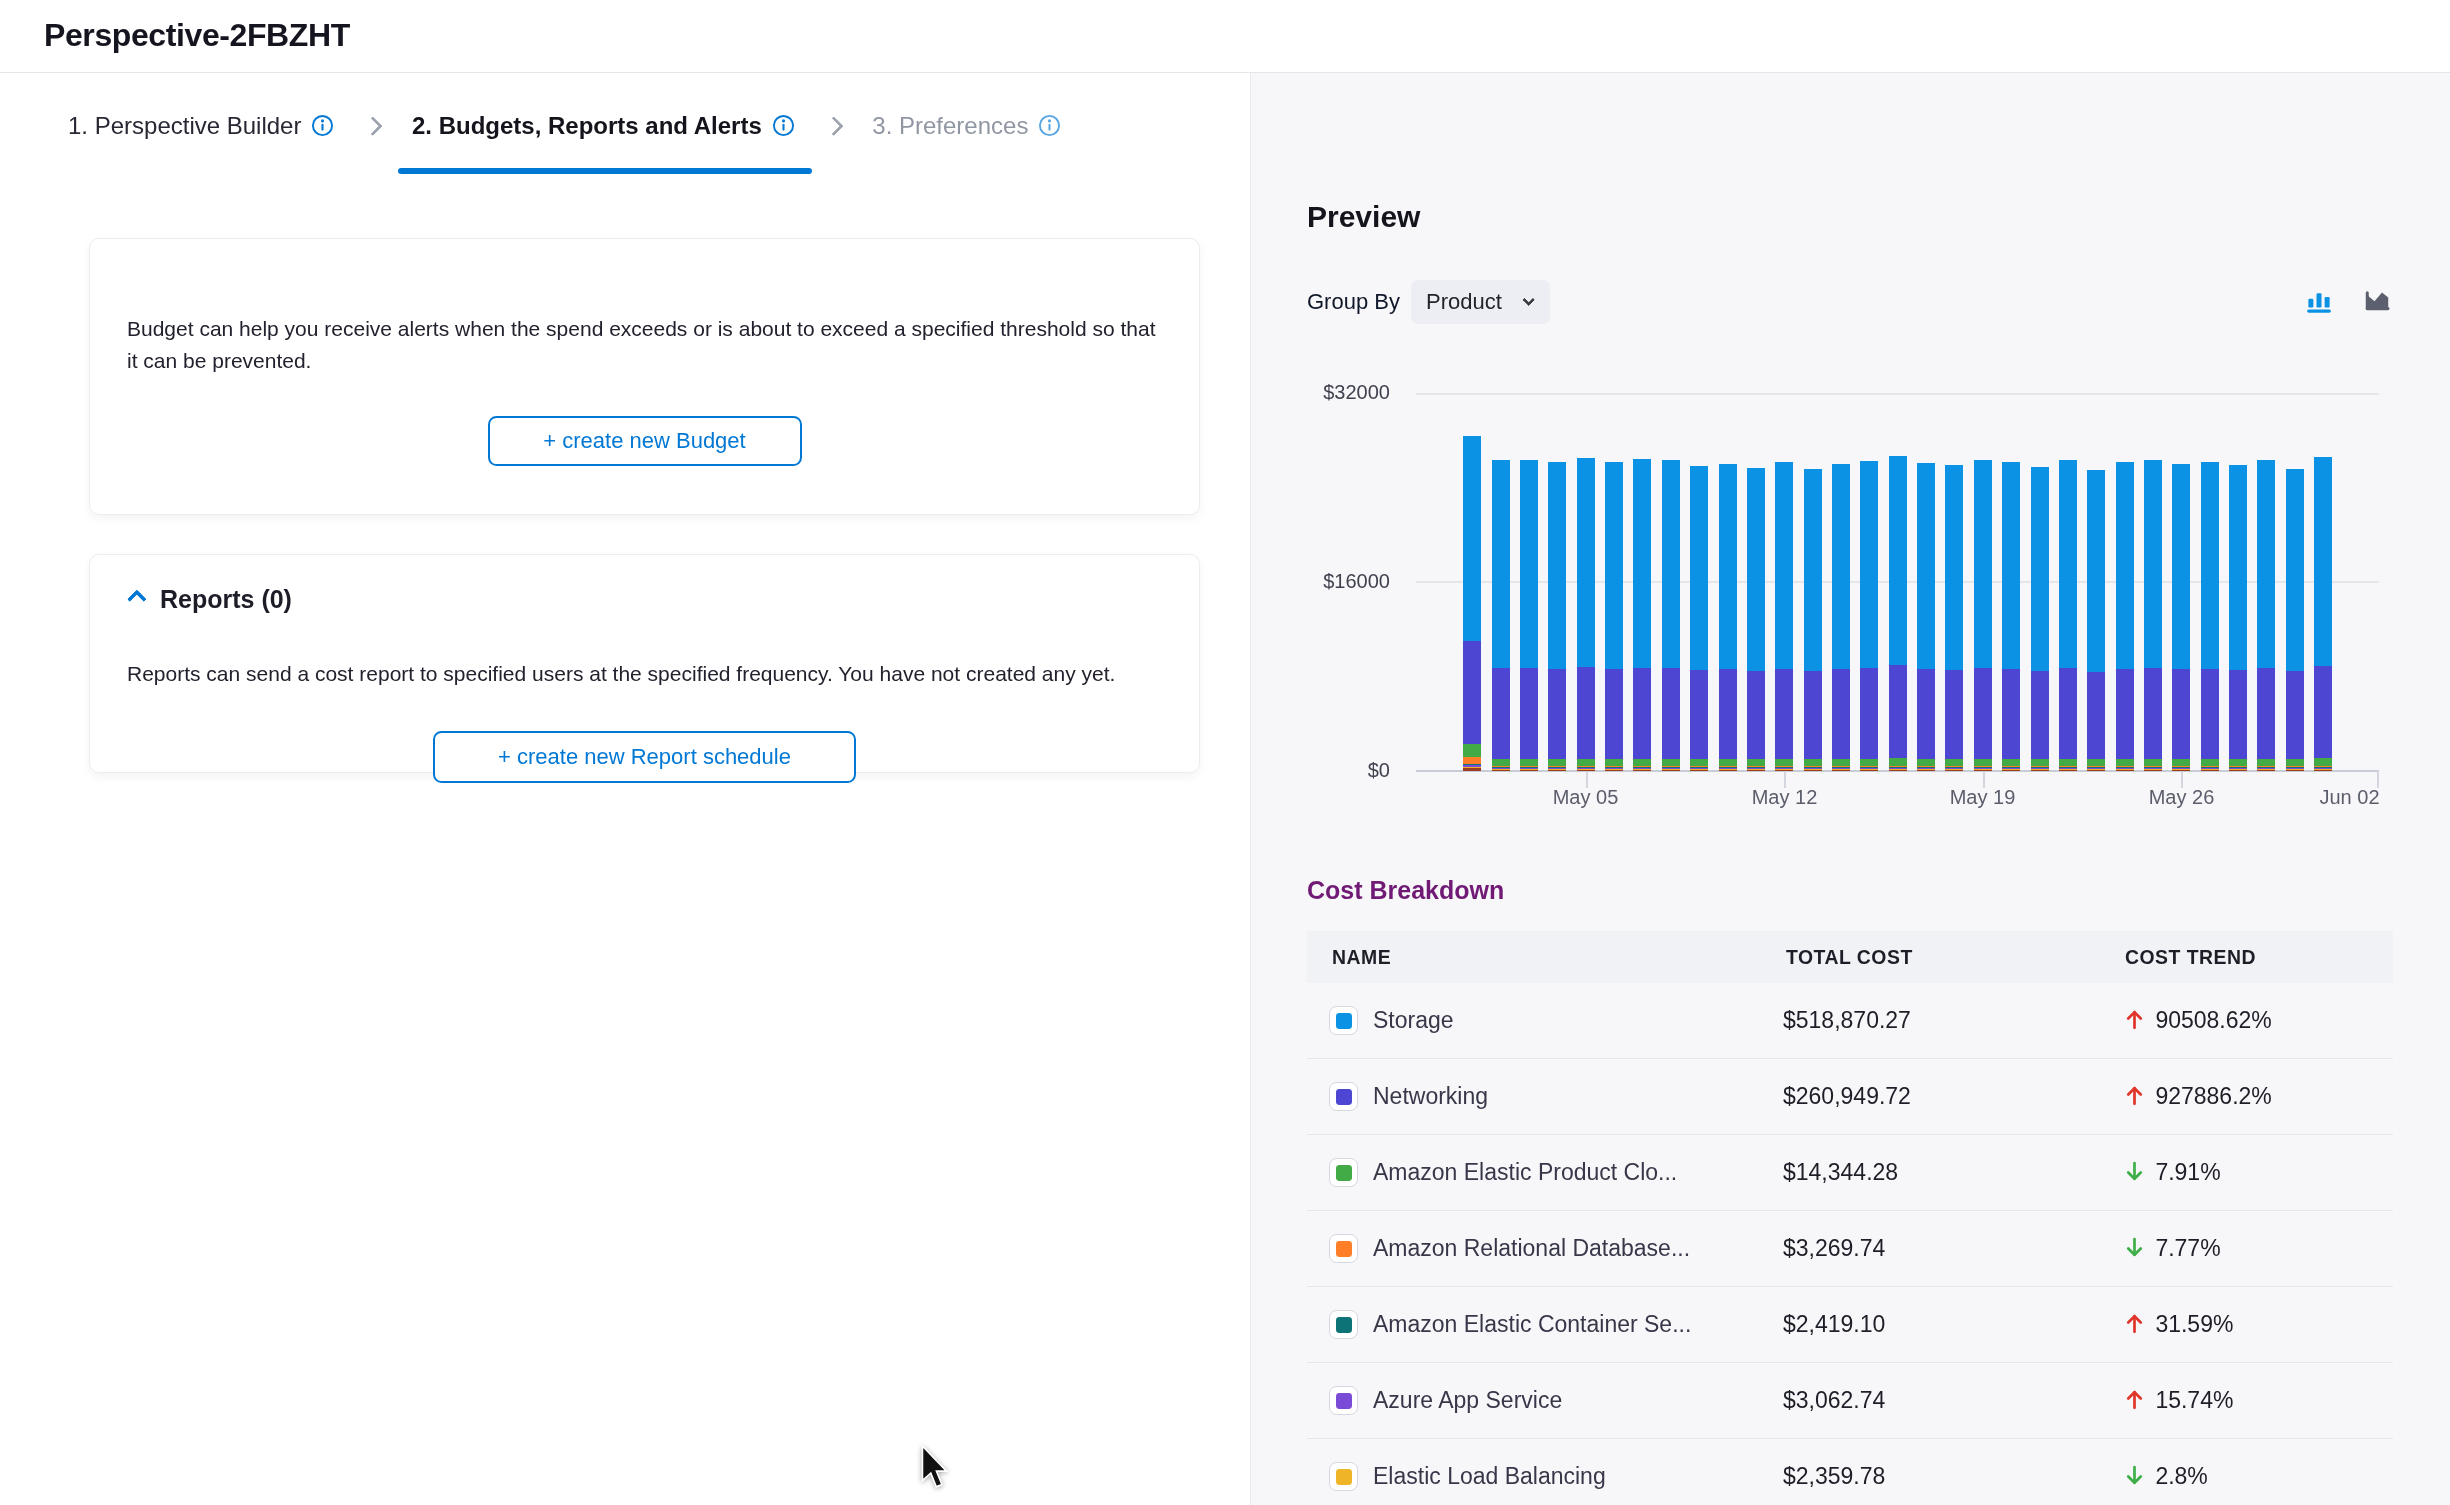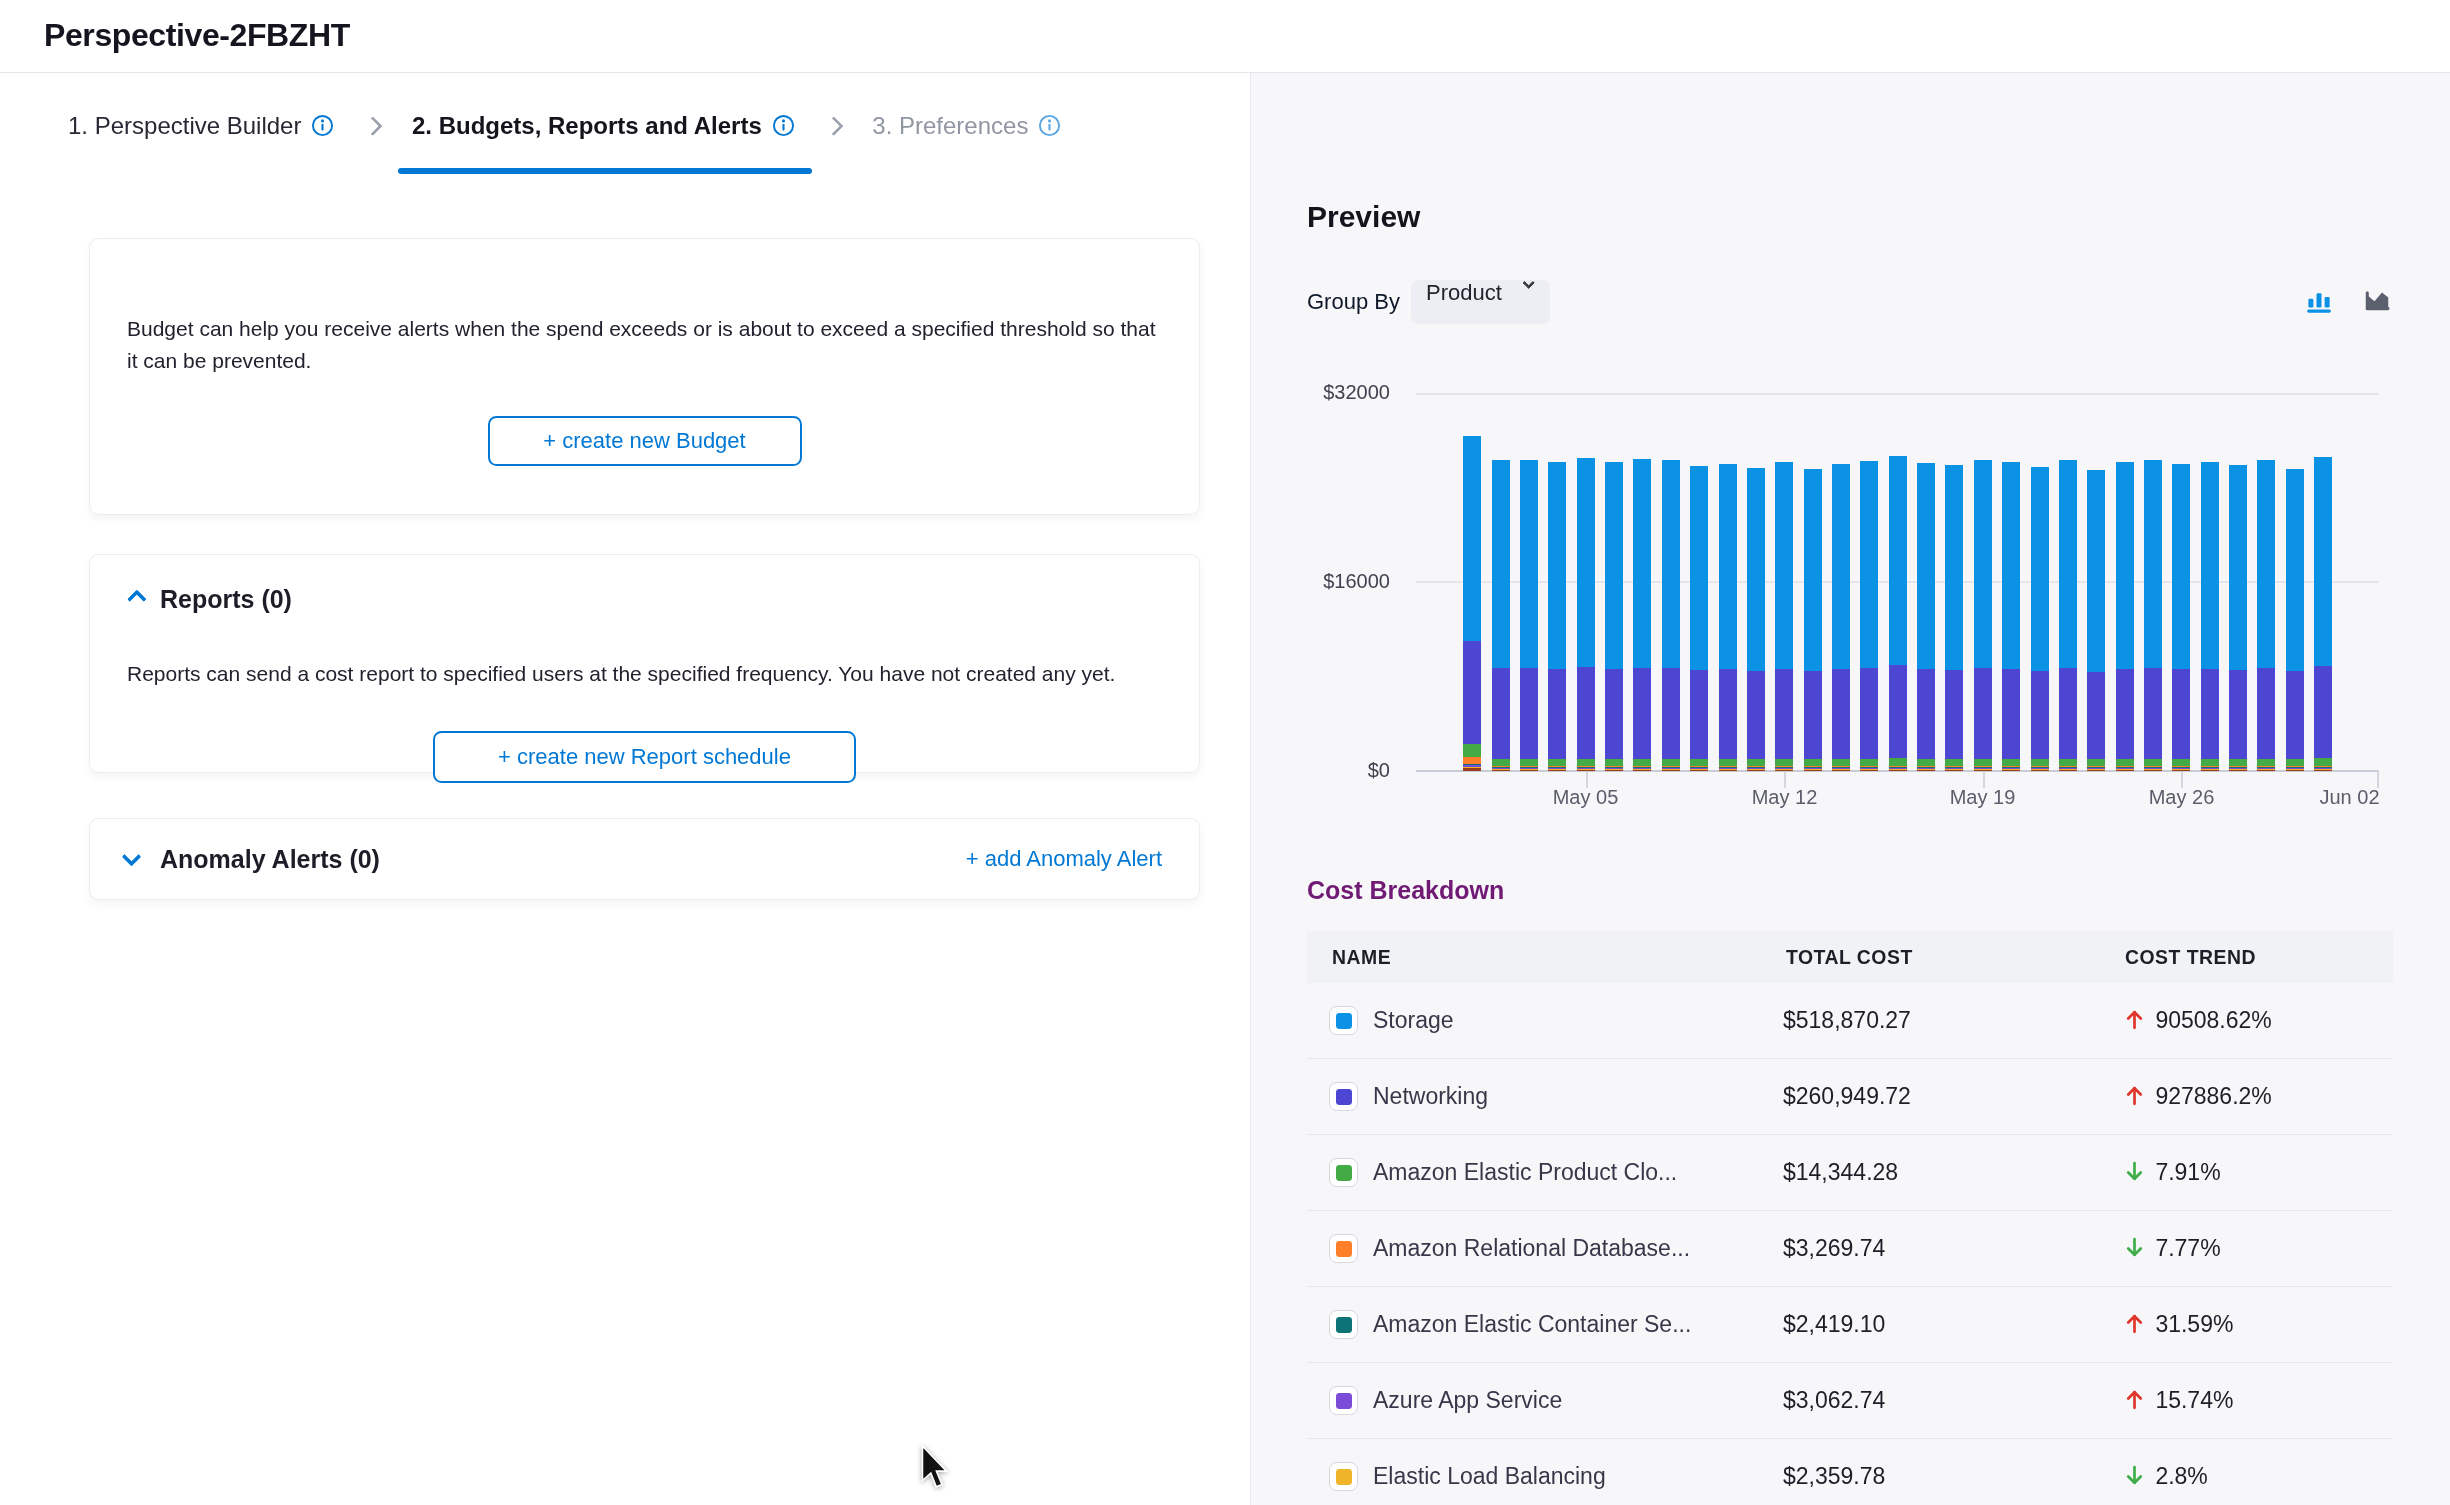--- a/index.html
+++ b/index.html
@@ -48,21 +48,21 @@
   .link-btn { background:none; border:none; color:#0278d5; font-size:22px; font-weight:500;
     font-family:"Liberation Sans",sans-serif; cursor:pointer; }
 
   
   .preview-panel { position:absolute; left:1250px; top:73px; width:1200px; height:1433px;
     background:#f7f7f9; border-left:1.7px solid #e9e9ef; overflow:hidden; }
   .preview-title { position:absolute; left:56px; top:127px; font-size:30px; font-weight:700; color:#14141c; }
   .groupby-label { position:absolute; left:56px; top:207px; height:44px; line-height:44px;
     font-size:22px; color:#0f172a; }
   .groupby-select { position:absolute; left:160px; top:207px; height:44px; min-width:133px;
-    background:#eceef3; border-radius:6.8px; display:flex; align-items:flex-start; gap:24px;
+    background:#eceef3; border-radius:6.8px; display:flex; align-items:center; gap:24px;
     padding:0 15px; cursor:pointer; }
   .groupby-value { font-size:22px; font-weight:500; color:#22232d; }
   .caret { width:9.3px; height:9.3px; border-left:3px solid #3a3b45; border-bottom:3px solid #3a3b45;
     transform:rotate(-45deg) translateY(-2.5px); border-radius:0.8px; }
   .chart-toggles { position:absolute; top:210px; right:56px; display:flex; gap:24px; }
   .toggle-icon { width:34px; height:34px; display:flex; align-items:center; justify-content:center; cursor:pointer; }
 
   
   .ylab { position:absolute; width:101px; text-align:right; right:1060px;
     font-size:20px; color:#40414f; transform:translateY(-12px); }
@@ -142,27 +142,20 @@
 
   <div class="card reports">
     <div class="card-title-row">
       <span class="chev up"></span>
       <span class="card-title">Reports (0)</span>
     </div>
     <div class="card-desc">Reports can send a cost report to specified users at the specified frequency. You have not created any yet.</div>
     <button class="outline-btn report">+ create new Report schedule</button>
   </div>
 
-  <div class="card anomaly">
-    <div class="card-title-row">
-      <span class="chev down"></span>
-      <span class="card-title">Anomaly Alerts (0)</span>
-    </div>
-    <button class="link-btn">+ add Anomaly Alert</button>
-  </div>
 </div>
 
 <div class="preview-panel">
   <div class="preview-title">Preview</div>
 
   <div class="groupby-label">Group By</div>
   <div class="groupby-select">
     <span class="groupby-value">Product</span>
     <span class="caret"></span>
   </div>

